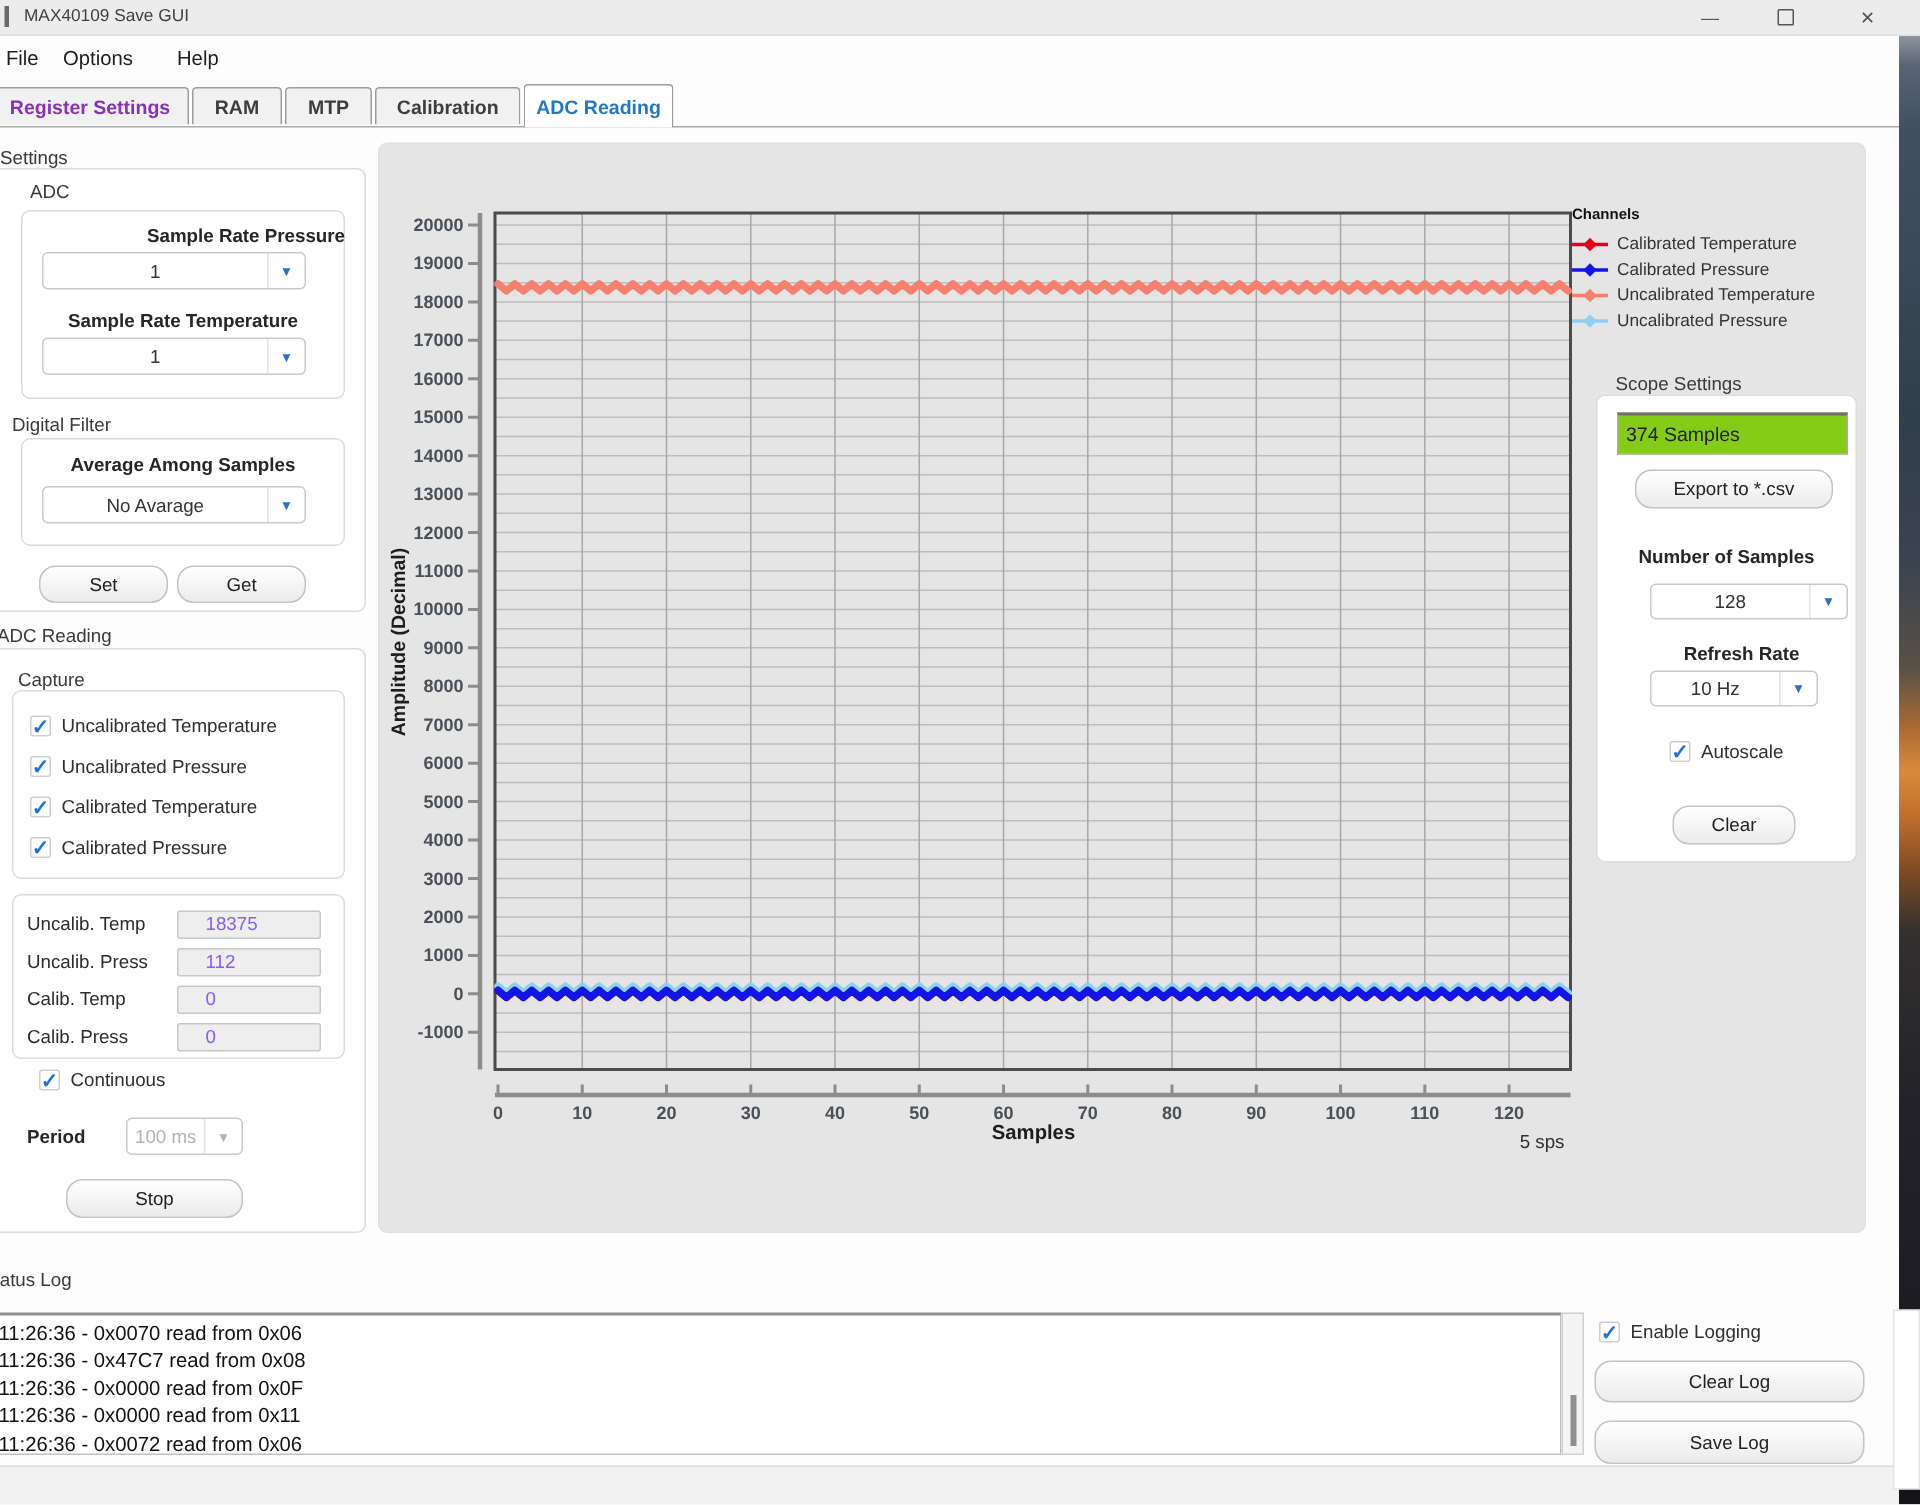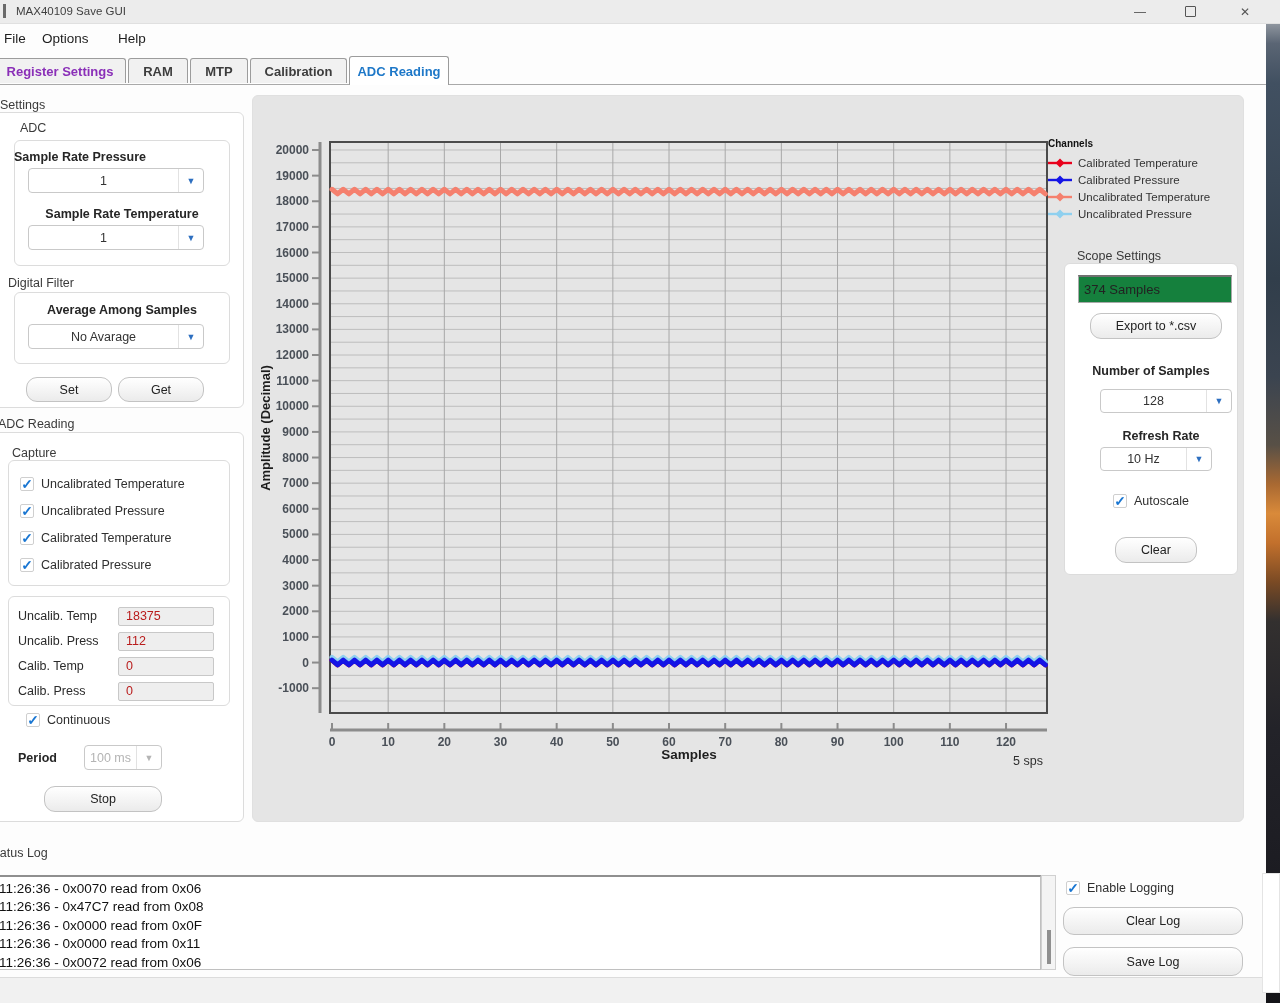--- a/index.html
+++ b/index.html
@@ -37,33 +37,33 @@
                 color:#2d6fc0;font-size:9px;}
   .combo.disabled .val,.combo.disabled .arrow{color:#b4b4b4;}
   .chk{display:inline-block;width:14px;height:14px;border:1px solid #cfcfcf;border-radius:2px;background:#fff;
        color:#1976d2;font-weight:bold;font-size:14px;line-height:12px;text-align:center;box-sizing:border-box;}
   .chk-row{position:absolute;display:flex;align-items:center;gap:7px;font-size:12.5px;color:#2f2f2f;white-space:nowrap;}
 
   
   .reading-row{position:absolute;left:18px;width:202px;height:22px;display:flex;align-items:center;font-size:12.5px;color:#2b2b2b;}
   .reading-row .reading-label{width:100px;}
   .reading-row .reading-field{width:96px;height:19px;background:#eeeeee;border:1px solid #c8c8c8;border-radius:2px;
-       display:flex;align-items:center;padding-left:7px;box-sizing:border-box;font-size:12.5px;color:#b91c1c;}
+       display:flex;align-items:center;padding-left:18px;box-sizing:border-box;font-size:12.5px;color:#8b5cf6;}
 
   
   #chart-panel{position:absolute;left:252px;top:95px;width:992px;height:727px;border:1px solid #e0e0e0;border-radius:6px;background:#e5e5e5;box-sizing:border-box;}
   #chart-svg{position:absolute;left:0;top:0;}
 
   
   #legend{position:absolute;left:1048px;top:138px;width:210px;}
   #legend-title{font-size:10px;font-weight:bold;color:#111;margin-bottom:5px;}
   .legend-item{display:flex;align-items:center;gap:6px;height:17px;font-size:11.5px;color:#333;white-space:nowrap;}
 
   
-  #samplecount-input{position:absolute;left:1078px;top:275px;width:154px;height:28px;background:#15803d;
+  #samplecount-input{position:absolute;left:1078px;top:275px;width:154px;height:28px;background:#84cc16;
        border:1px solid #a9a9a9;border-top:2px solid #707070;box-sizing:border-box;
        display:flex;align-items:center;padding-left:5px;font-size:13px;color:#222;}
 
   
   #log-box{position:absolute;left:-12px;top:875px;width:1053px;height:95px;background:#fff;
        border:1px solid #c0c0c0;border-top:2px solid #8f8f8f;box-sizing:border-box;padding:3px 0 0 10px;overflow:hidden;}
   .log-line{font-size:13.5px;color:#111;line-height:18.4px;white-space:nowrap;}
   #log-scrollbar{position:absolute;left:1041px;top:875px;width:15px;height:95px;background:#f4f4f4;border:1px solid #d0d0d0;box-sizing:border-box;}
   #log-scroll-thumb{position:absolute;left:5px;top:54px;width:4px;height:34px;background:#8f8f8f;}
 
@@ -102,21 +102,21 @@
   <div class="tab" style="left: 128px; width: 60px; color: rgb(61, 61, 61);">RAM</div>
   <div class="tab" style="left: 190px; width: 58px; color: rgb(61, 61, 61);">MTP</div>
   <div class="tab" style="left: 250px; width: 97px; color: rgb(61, 61, 61);">Calibration</div>
   <div class="tab active" style="left: 349px; width: 100px; color: rgb(30, 120, 200);">ADC Reading</div>
 
   <div class="panel-label" style="left:0;top:98px">Settings</div>
   <div class="group-box" style="left:-10px;top:112px;width:254px;height:296px"></div>
 
   <div class="panel-label" style="left:20px;top:121px">ADC</div>
   <div class="group-box" style="left:14px;top:140px;width:216px;height:126px"></div>
-  <div class="bold-label" style="left:14px;top:150px;width:216px;text-align:left">Sample Rate Pressure</div>
+  <div class="bold-label" style="left:14px;top:150px;width:216px;text-align:right">Sample Rate Pressure</div>
   <div class="combo" style="left:28px;top:168px;width:176px;height:25px">
     <span class="val">1</span>
     <span class="arrow">▼</span>
   </div>
   <div class="bold-label" style="left:14px;top:207px;width:216px;text-align:center">Sample Rate Temperature</div>
   <div class="combo" style="left:28px;top:225px;width:176px;height:25px">
     <span class="val">1</span>
     <span class="arrow">▼</span>
   </div>
 

